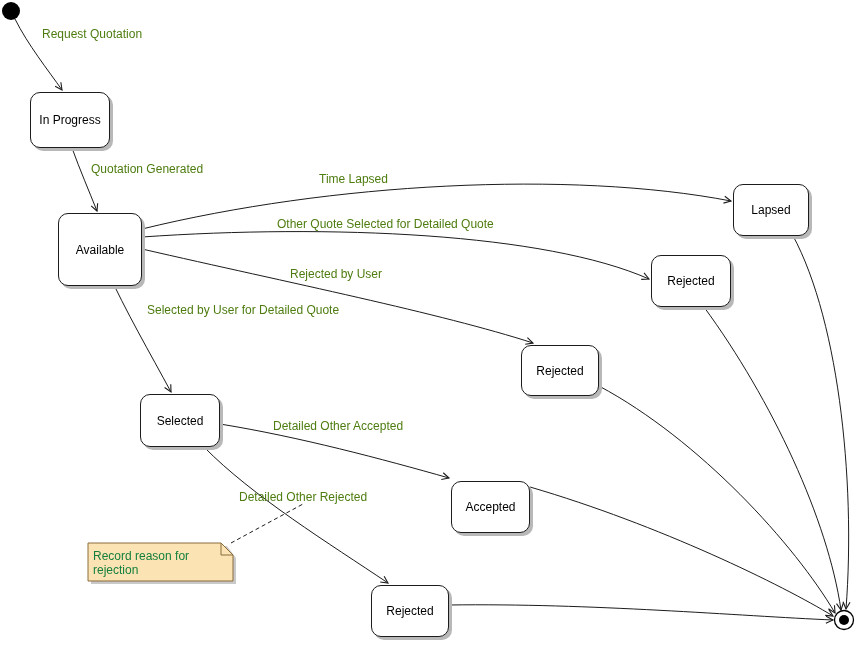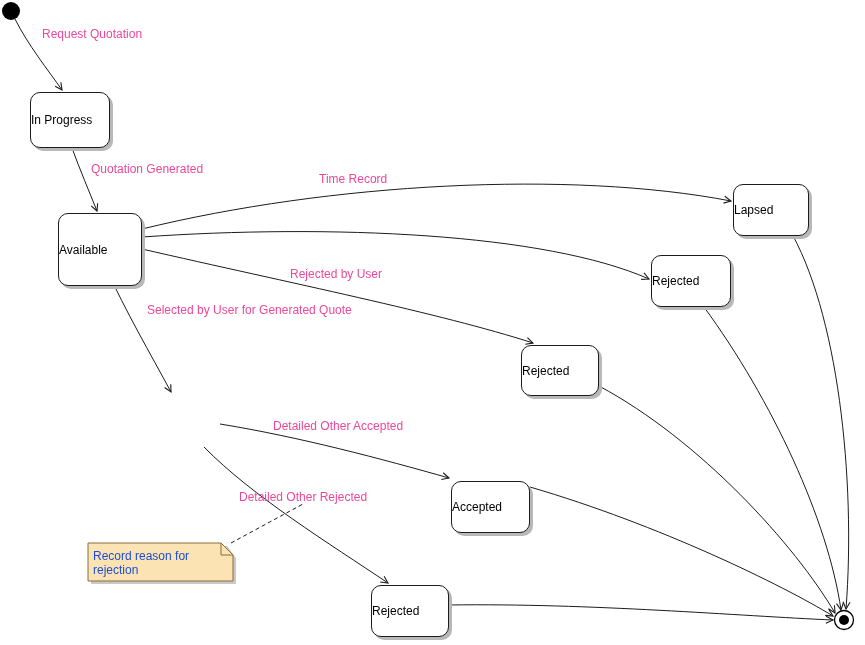--- a/index.html
+++ b/index.html
@@ -23,38 +23,39 @@
 
   .state {
     position: absolute;
     z-index: 2;
     background: #ffffff;
     border: 1px solid #1c1c1c;
     border-radius: 10px;
     box-shadow: 3px 3px 0 #b8b8b8;
     display: flex;
     align-items: center;
+    justify-content: center;
     font-size: 12px;
     color: #000000;
   }
 
   .tlabel {
     position: absolute;
     z-index: 3;
     font-size: 12px;
-    color: #ec4899;
+    color: #4d7c0f;
     white-space: nowrap;
   }
 
   .note-text {
     position: absolute;
     z-index: 3;
     font-size: 12px;
     line-height: 14px;
-    color: #1d4ed8;
+    color: #15803d;
     width: 136px;
   }
 </style>
 </head>
 <body>
 
 <div class="canvas">
 
   <svg class="edges" width="865" height="645" viewBox="0 0 865 645">
     <defs>
@@ -108,32 +109,36 @@
   </div>
 
   <div class="state" style="left:651px; top:255px; width:80px; height:52px">
     <span>Rejected</span>
   </div>
 
   <div class="state" style="left:521px; top:345px; width:78px; height:51px">
     <span>Rejected</span>
   </div>
 
+  <div class="state" style="left:140px; top:394px; width:80px; height:53px">
+    <span>Selected</span>
+  </div>
 
   <div class="state" style="left:451px; top:481px; width:79px; height:52px">
     <span>Accepted</span>
   </div>
 
   <div class="state" style="left:371px; top:585px; width:78px; height:52px">
     <span>Rejected</span>
   </div>
 
   <div class="tlabel" style="left:42px; top:27px">Request Quotation</div>
   <div class="tlabel" style="left:91px; top:162px">Quotation Generated</div>
-  <div class="tlabel" style="left:319px; top:172px">Time Record</div>
+  <div class="tlabel" style="left:319px; top:172px">Time Lapsed</div>
+  <div class="tlabel" style="left:277px; top:217px">Other Quote Selected for Detailed Quote</div>
   <div class="tlabel" style="left:290px; top:267px">Rejected by User</div>
-  <div class="tlabel" style="left:147px; top:303px">Selected by User for Generated Quote</div>
+  <div class="tlabel" style="left:147px; top:303px">Selected by User for Detailed Quote</div>
   <div class="tlabel" style="left:273px; top:419px">Detailed Other Accepted</div>
   <div class="tlabel" style="left:239px; top:490px">Detailed Other Rejected</div>
 
   <div class="note-text" style="left:93px; top:549px">Record reason for rejection</div>
 
 </div>
 
 </body></html>

